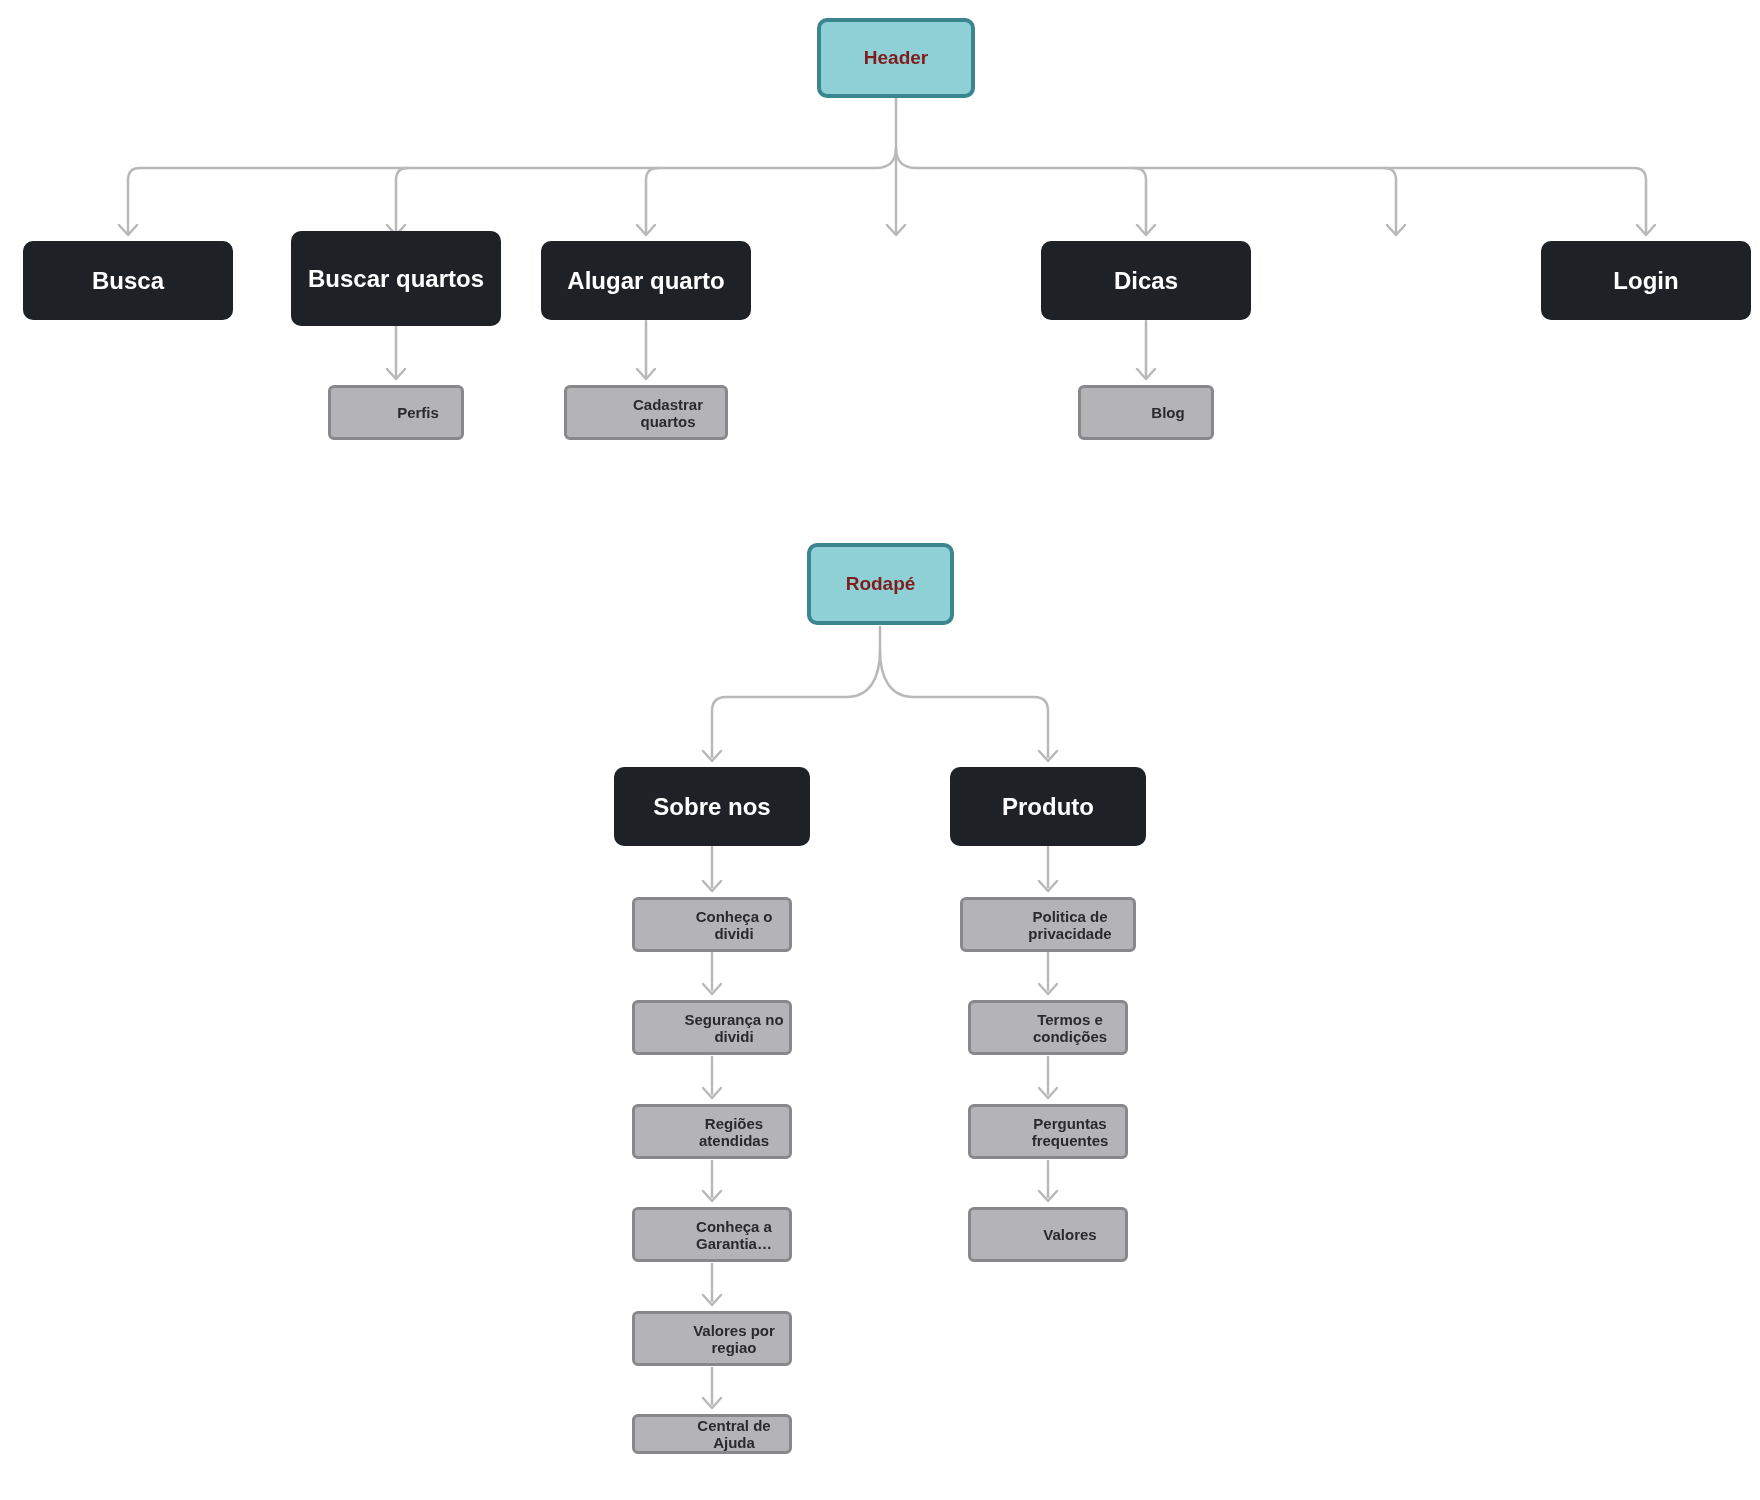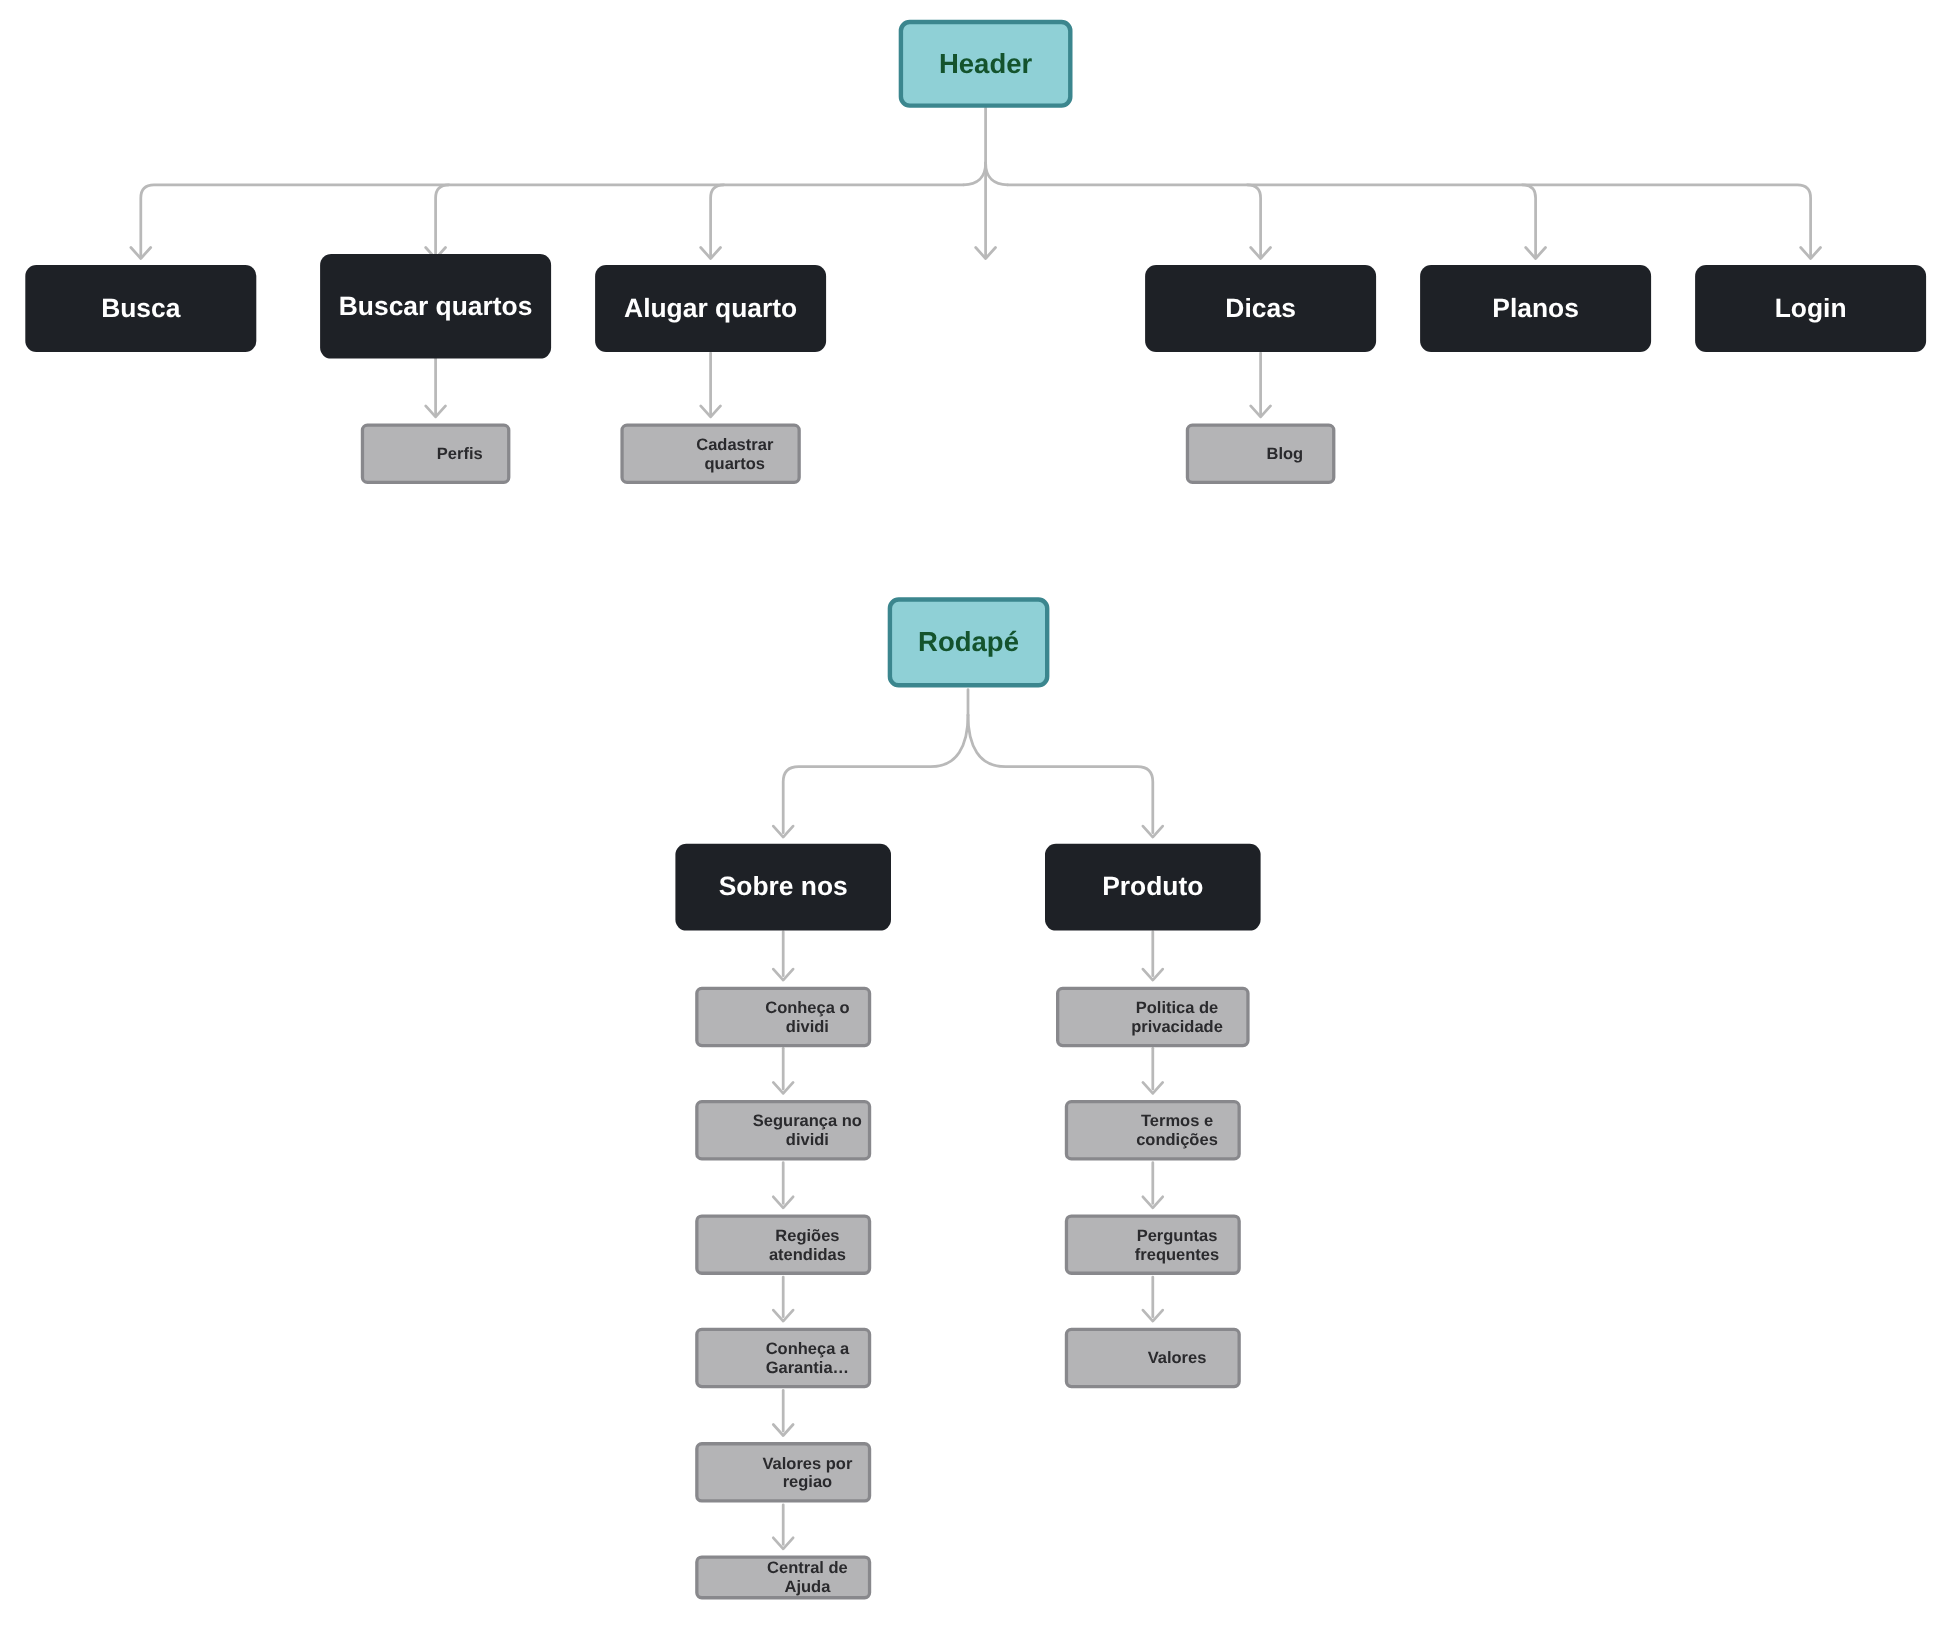--- a/index.html
+++ b/index.html
@@ -11,21 +11,21 @@
   html,body{margin:0;padding:0;}
   body{background:var(--background);font-family:"Liberation Sans",sans-serif;}
   .canvas{position:relative;width:1760px;height:1500px;background:var(--background);overflow:hidden;}
   .connectors{position:absolute;left:0;top:0;width:1760px;height:1500px;pointer-events:none;}
   .connectors path{stroke:var(--connector);stroke-width:2.5;fill:none;stroke-linecap:round;stroke-linejoin:round;}
   .node{position:absolute;display:flex;align-items:center;justify-content:center;
         box-sizing:border-box;text-align:center;cursor:default;}
   .node.dark{background:var(--dark-fill);color:var(--dark-text);border-radius:10px;
         font-weight:700;font-size:24px;}
   .node.teal{background:var(--teal-fill);border:4px solid var(--teal-border);border-radius:10px;
-        color:#14532d;font-weight:700;font-size:25px;}
+        color:#7f1d1d;font-weight:700;font-size:19px;}
   .node.gray{background:var(--gray-fill);border:3px solid var(--gray-border);border-radius:6px;
         color:var(--gray-text);font-weight:700;font-size:15px;padding-left:44px;}
 </style>
 </head>
 <body>
 
 <div class="canvas">
 
   <svg class="connectors" viewBox="0 0 1760 1500" xmlns="http://www.w3.org/2000/svg" aria-hidden="true">
 
@@ -85,21 +85,20 @@
     <path d="M 1048 1161 V 1197"></path>
       <path d="M 1039 1191 L 1048 1201 L 1057 1191"></path>
   </svg>
 
   <div class="node teal" style="left:817px;top:18px;width:158px;height:80px">Header</div>
 
   <div class="node dark" style="left:23px;top:241px;width:210px;height:79px">Busca</div>
   <div class="node dark" style="left:291px;top:231px;width:210px;height:95px">Buscar quartos</div>
   <div class="node dark" style="left:541px;top:241px;width:210px;height:79px">Alugar quarto</div>
   <div class="node dark" style="left:1041px;top:241px;width:210px;height:79px">Dicas</div>
-  <div class="node dark" style="left:1291px;top:241px;width:210px;height:79px">Planos</div>
   <div class="node dark" style="left:1541px;top:241px;width:210px;height:79px">Login</div>
 
   <div class="node gray" style="left:328px;top:385px;width:136px;height:55px">Perfis</div>
   <div class="node gray" style="left:564px;top:385px;width:164px;height:55px">Cadastrar quartos</div>
   <div class="node gray" style="left:1078px;top:385px;width:136px;height:55px">Blog</div>
 
   <div class="node teal" style="left:807px;top:543px;width:147px;height:82px">Rodapé</div>
 
   <div class="node dark" style="left:614px;top:767px;width:196px;height:79px">Sobre nos</div>
   <div class="node dark" style="left:950px;top:767px;width:196px;height:79px">Produto</div>

